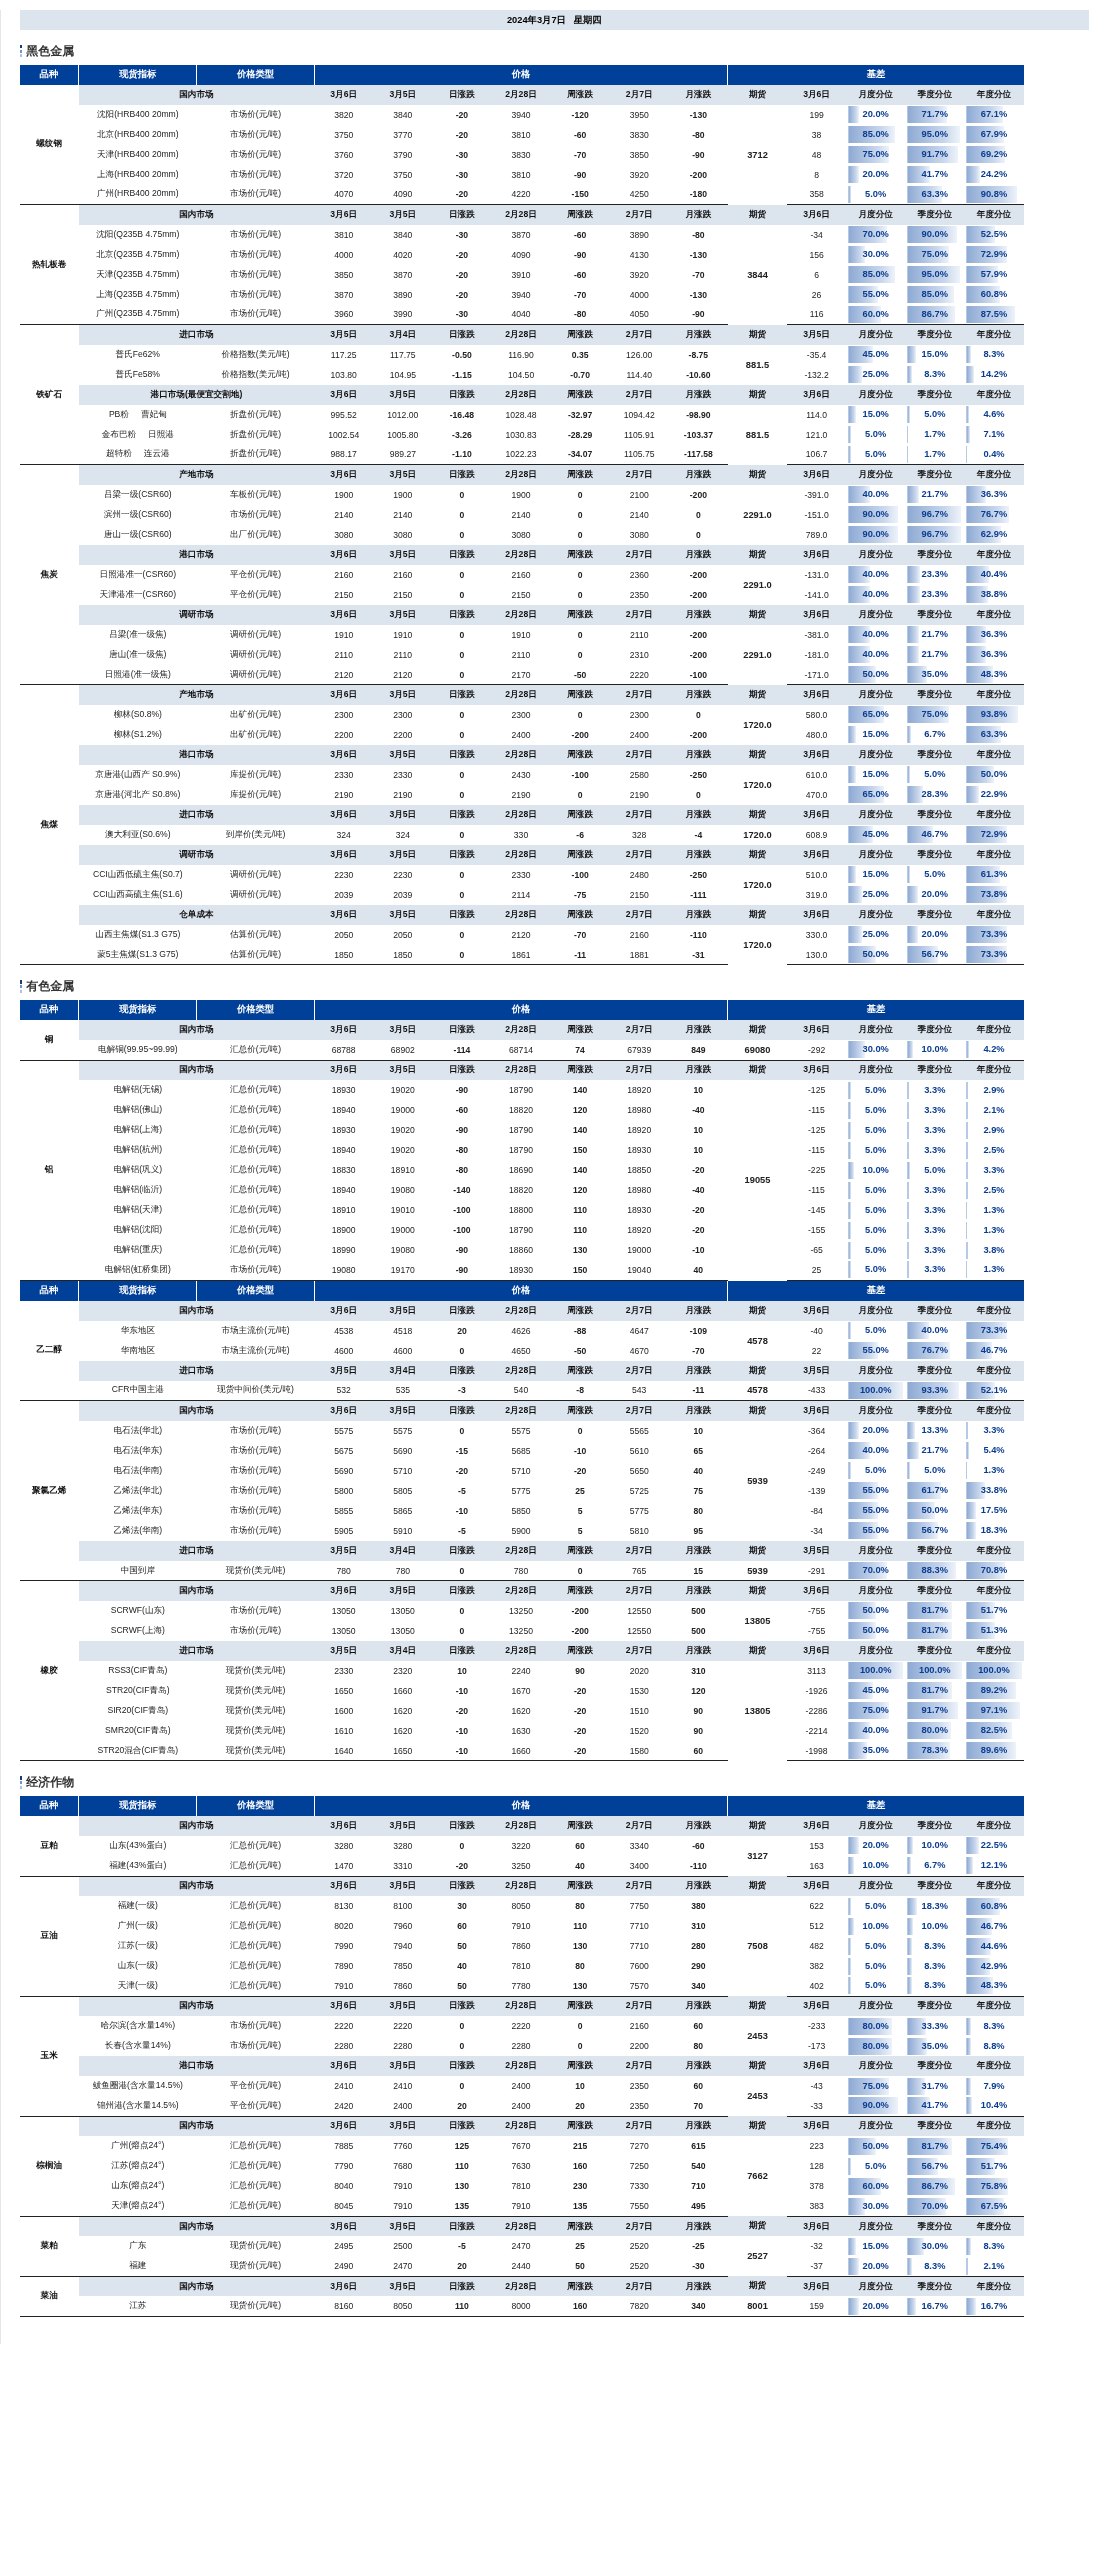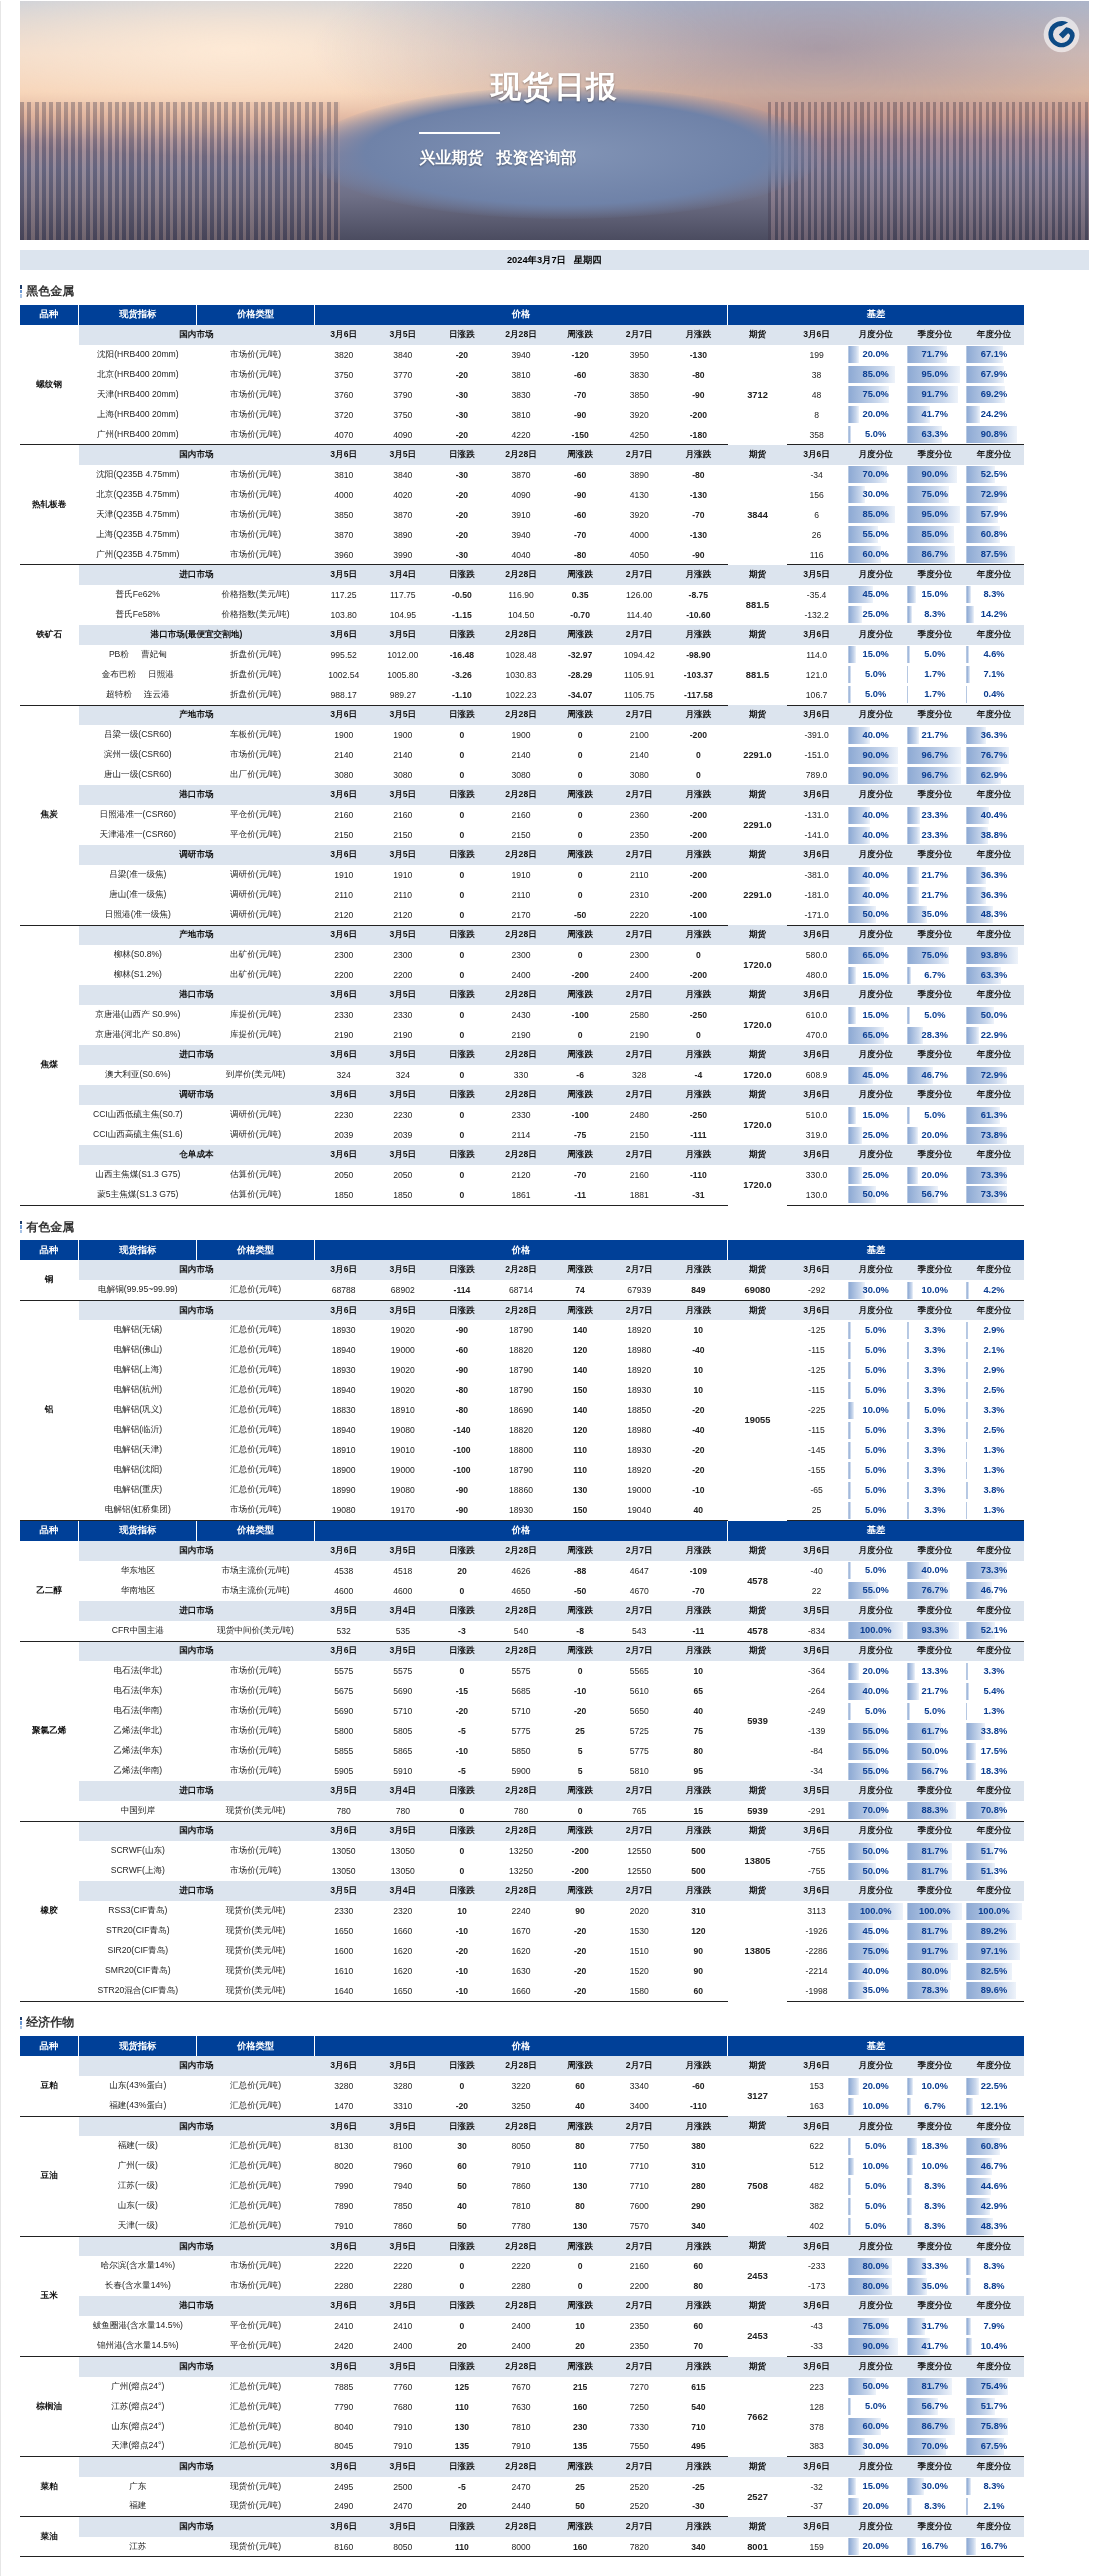--- a/index.html
+++ b/index.html
@@ -49,33 +49,20 @@
   .bar { position: relative; height: 17px; line-height: 17px; }
   .bar .fill { position: absolute; left: 0; top: 0; bottom: 0;
     background: linear-gradient(90deg, #8eaad4 0%, #c9d7ec 70%, #eef3fa 100%); border-left: 1.3px solid #b6c8e2; }
   .bar .val { position: relative; color: #0a3d91; font-weight: bold; font-size: 9.3px; }
   .split { display: flex; justify-content: center; gap: 12px; }
 </style>
 </head>
 <body>
 
 <div class="page">
-  <div class="banner">
-    <div class="city-l"></div>
-    <div class="city-r"></div>
-    <div class="river"></div>
-    <div class="title">现货日报</div>
-    <div class="rule"></div>
-    <div class="sub a">兴业期货</div>
-    <div class="sub b">投资咨询部</div>
-    <svg class="logo" viewBox="0 0 56 56">
-      <circle cx="28" cy="28" r="27" fill="rgba(255,255,255,0.6)"></circle>
-      <path d="M38 10 A20 20 0 1 0 48 30 A13 13 0 0 0 35 17 L24 28 L30 34 L38 26 A6 6 0 0 1 41 30 A13 13 0 1 1 28 15 Z" fill="#0d4a85"></path>
-    </svg>
-  </div>
 
   <div class="date-bar">
     <span>2024年3月7日</span>
     <span>星期四</span>
   </div>
 
   <div id="sections">
       <div class="sec-title">
         <span class="mark">
           <i></i>
@@ -1407,21 +1394,21 @@
             <td>CFR中国主港</td>
             <td>现货中间价(美元/吨)</td>
             <td>532</td>
             <td>535</td>
             <td class="neg">-3</td>
             <td>540</td>
             <td class="neg">-8</td>
             <td>543</td>
             <td class="neg">-11</td>
             <td class="fut" rowspan="1">4578</td>
-            <td>-834</td>
+            <td>-433</td>
             <td class="pct">
               <div class="bar"><div class="fill" style="width: 100%;"></div><span class="val">100.0%</span></div>
             </td>
             <td class="pct">
               <div class="bar"><div class="fill" style="width: 93.3%;"></div><span class="val">93.3%</span></div>
             </td>
             <td class="pct">
               <div class="bar"><div class="fill" style="width: 52.1%;"></div><span class="val">52.1%</span></div>
             </td>
           </tr>

